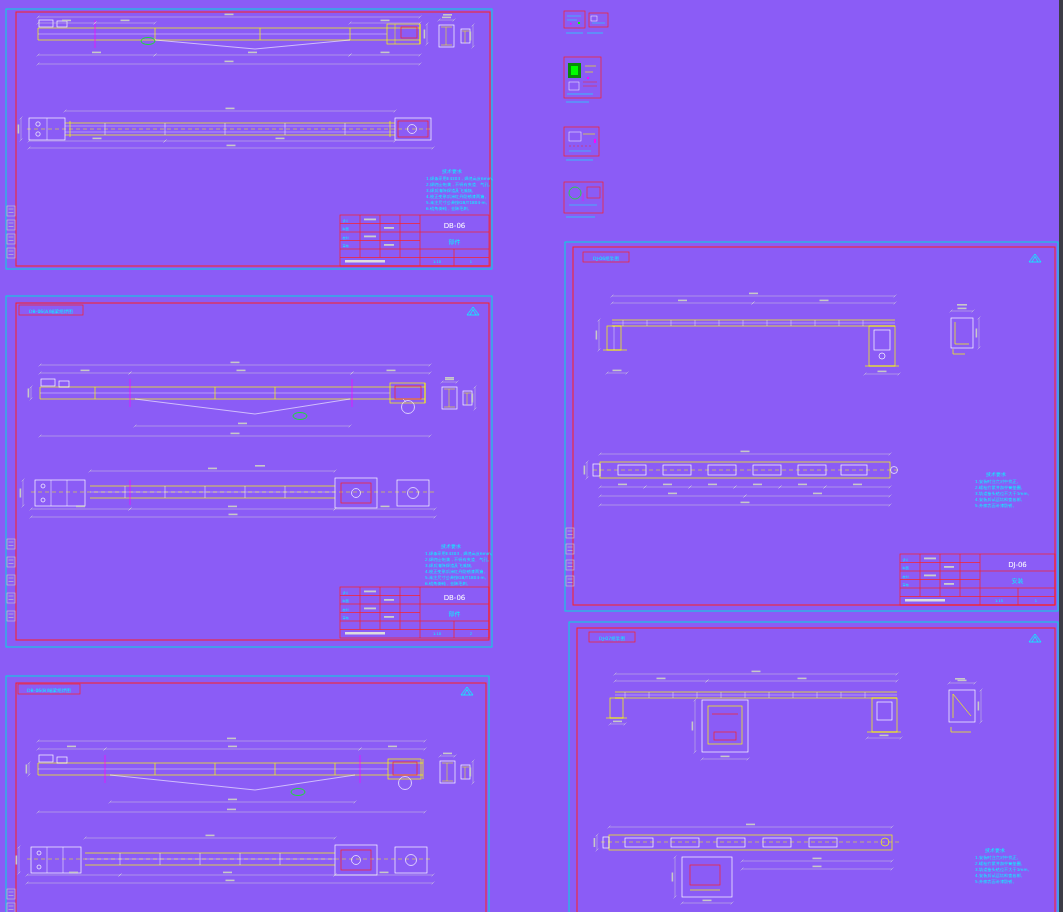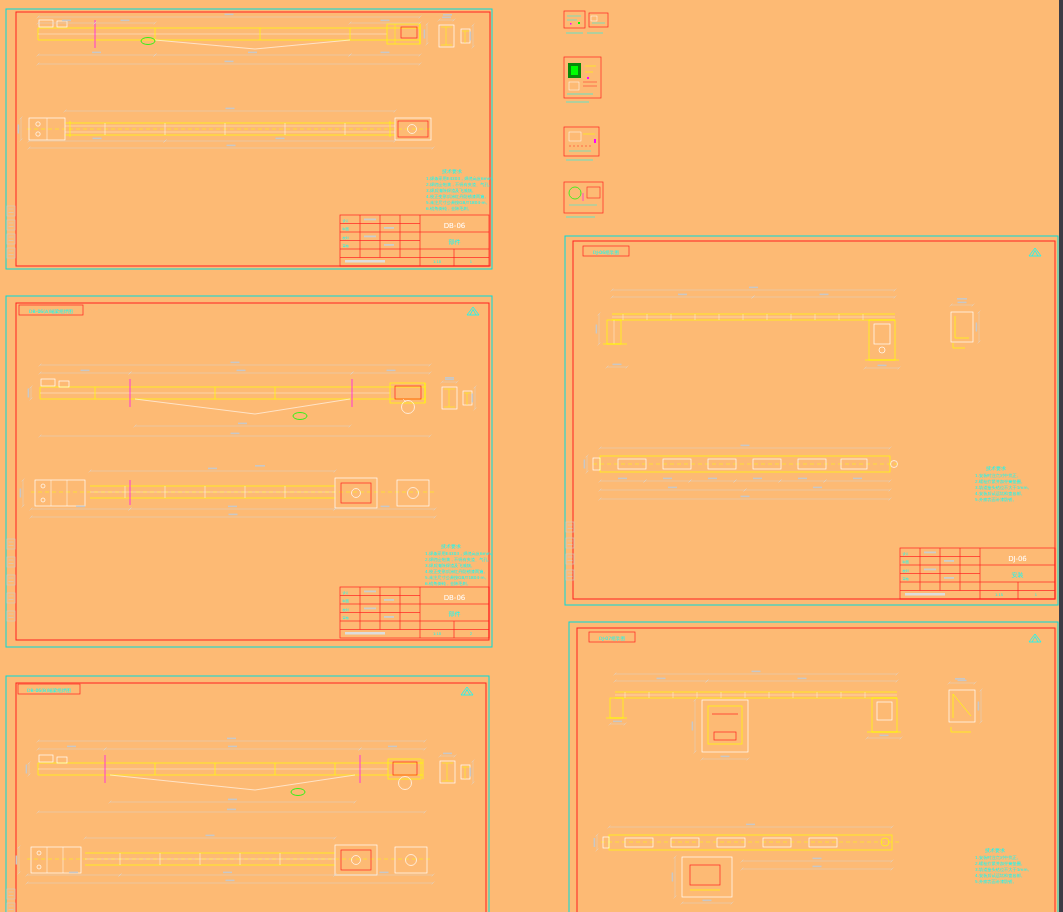--- a/index.html
+++ b/index.html
@@ -1,16 +1,16 @@
 <!DOCTYPE html>
 <html><head>
 <meta charset="utf-8">
 <style>
   html,body{margin:0;padding:0;background:#000;}
-  #canvas{position:relative;width:1063px;height:912px;background:#fdba74;overflow:hidden;
+  #canvas{position:relative;width:1063px;height:912px;background:#8b5cf6;overflow:hidden;
           font-family:"DejaVu Sans",sans-serif;}
   .sheet{position:absolute;}
   .frag{position:absolute;}
   svg{display:block;}
   .cyb{fill:none;stroke:#00dcdc;stroke-width:1;}
   .rdb{fill:none;stroke:#ff2020;stroke-width:1;}
   .tbr{stroke:#ff2020;stroke-width:0.7;fill:none;}
   .tcode{fill:#ffffff;font-size:7px;text-anchor:middle;}
   .tname{fill:#00ffff;font-size:6px;text-anchor:middle;}
   .tsm{fill:#00ffff;font-size:3.6px;text-anchor:middle;}
@@ -469,21 +469,21 @@
           <line x1="426.6" y1="201.4" x2="429.4" y2="198.6" stroke="#d8d8d8" stroke-width="0.45"></line>
           <rect x="374.5" y="196.6" width="9" height="1.6" fill="#c8c8c8"></rect>
           <line x1="14" y1="172" x2="14" y2="198" stroke="#d8d8d8" stroke-width="0.45"></line>
           <line x1="12.6" y1="173.4" x2="15.4" y2="170.6" stroke="#d8d8d8" stroke-width="0.45"></line>
           <line x1="12.6" y1="199.4" x2="15.4" y2="196.6" stroke="#d8d8d8" stroke-width="0.45"></line>
           <rect x="10.6" y="180.5" width="1.6" height="9" fill="#c8c8c8"></rect>
         </g>
       </svg>
   </div>
 
-  <div class="sheet" style="left:563px;top:234px">
+  <div class="sheet" style="left:563px;top:240px">
     <svg id="svg-s4" width="497" height="374" viewBox="0 0 497 374">
       <rect class="cyb" x="2" y="2" width="493" height="369"></rect>
       <rect class="rdb" x="10" y="7" width="482" height="358"></rect>
       <g>
         <rect class="clabr" x="20" y="12" width="46" height="10"></rect>
         <text class="clab" x="43" y="19.5">DJ-06组装图</text>
       </g>
       <use href="#logo-sym" x="466" y="14"></use>
       <use href="#marklet" x="3" y="288"></use>
       <use href="#marklet" x="3" y="304"></use>

